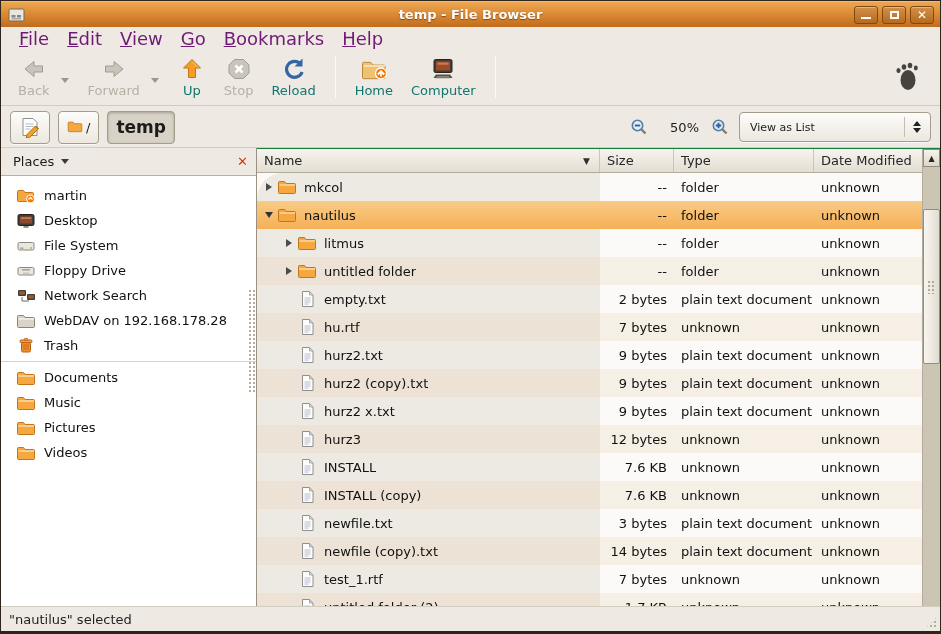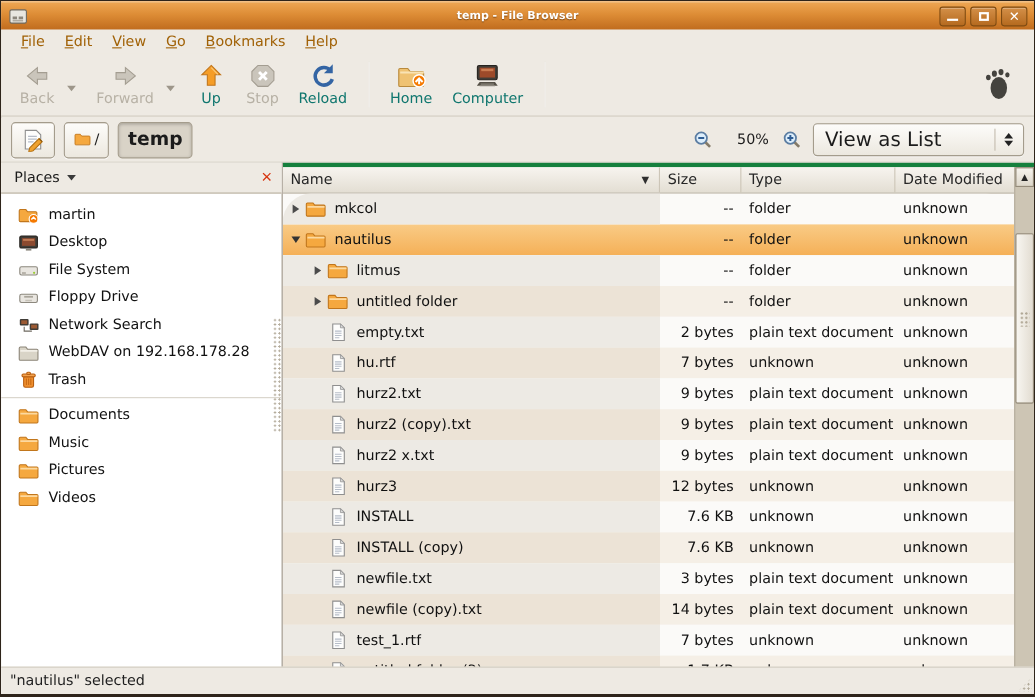--- a/index.html
+++ b/index.html
@@ -4,32 +4,32 @@
 <style>
   html,body{margin:0;padding:0;background:#9c9890;}
   *{box-sizing:border-box;font-family:"DejaVu Sans","Liberation Sans",sans-serif;}
   #window{position:relative;width:941px;height:634px;background:#eeeae3;border:1px solid #2e241a;border-bottom:3px solid #2e241a;overflow:hidden;}
 
   
   #titlebar{position:absolute;left:0;top:0;right:0;height:26px;
     background:linear-gradient(180deg,#eda653 0%,#dd8c35 45%,#c06c1e 100%);
     border-top:1px solid #f3bc7b;display:flex;align-items:center;}
   #title-icon{margin-left:7px;width:18px;height:16px;}
-  #window-title{position:absolute;left:0;right:0;text-align:center;color:#fff;font-weight:bold;font-size:10px;text-shadow:0 1px 1px rgba(60,30,0,.55);}
+  #window-title{position:absolute;left:0;right:0;text-align:center;color:#fff;font-weight:bold;font-size:13px;text-shadow:0 1px 1px rgba(60,30,0,.55);}
   #win-controls{position:absolute;right:6px;top:4px;display:flex;gap:4px;}
   .win-btn{width:24px;height:18px;border:1px solid #7c4a12;border-radius:3px;
     background:linear-gradient(180deg,#d49049 0%,#b56a1f 100%);
     box-shadow:inset 0 1px 0 rgba(255,255,255,.35);position:relative;cursor:pointer;}
   .win-btn .g-min{position:absolute;left:6px;right:6px;bottom:4px;height:2px;background:#fff;}
   .win-btn .g-max{position:absolute;left:7px;top:4px;width:9px;height:8px;border:2px solid #fff;}
   .win-btn .g-close{position:absolute;left:0;top:0;right:0;bottom:0;color:#fff;font-weight:bold;font-size:12px;line-height:17px;text-align:center;}
 
   
   #menubar{position:absolute;left:0;top:26px;right:0;height:22px;background:#eeeae3;display:flex;align-items:center;padding-left:10px;gap:2px;}
-  .menu-item{font-size:13px;color:#a16207;padding:2px 8px;cursor:default;}
+  .menu-item{font-size:18px;color:#701a75;padding:2px 8px;cursor:default;}
   .menu-item u{text-decoration:underline;}
 
   
   #toolbar{position:absolute;left:0;top:48px;right:0;height:57px;background:#eeeae3;border-bottom:1px solid #d2ccc1;display:flex;align-items:center;padding:0 8px;}
   .tb-group{display:flex;align-items:center;}
   .tb-btn{display:flex;flex-direction:column;align-items:center;justify-content:center;padding:3px 9px;border-radius:3px;min-width:46px;}
   .tb-icon{height:26px;display:flex;align-items:center;justify-content:center;}
   .tb-label{font-size:13px;color:#0f766e;margin-top:1px;white-space:nowrap;}
   .tb-btn.disabled .tb-label{color:#b7b1a5;}
   .tb-chevron{width:0;height:0;border-left:4px solid transparent;border-right:4px solid transparent;border-top:5px solid #9d968a;margin:6px 10px 0 2px;}
@@ -39,21 +39,21 @@
   
   #locationbar{position:absolute;left:0;top:106px;right:0;height:41px;background:#eeeae3;border-bottom:1px solid #d2ccc1;display:flex;align-items:center;padding:0 9px;}
   .loc-btn{height:33px;border:1px solid #a49c8c;border-radius:4px;background:linear-gradient(180deg,#fdfcfa,#ece8df);display:flex;align-items:center;justify-content:center;padding:0 8px;margin-right:8px;cursor:pointer;box-shadow:0 1px 0 rgba(255,255,255,.7);}
   .loc-btn.active{background:#d9d3c7;box-shadow:inset 0 1px 3px rgba(0,0,0,.25);font-weight:bold;}
   .loc-btn .slash{font-size:13px;color:#1b1b1b;margin-left:3px;}
   #path-current{font-size:17px;font-weight:bold;color:#1b1b1b;}
   #loc-spacer{flex:1;}
   .zoom-ctl{display:flex;align-items:center;margin-right:10px;cursor:pointer;}
   #zoom-level{font-size:13px;color:#1b1b1b;margin:0 12px;}
   #view-select{width:192px;height:30px;border:1px solid #a49c8c;border-radius:4px;background:linear-gradient(180deg,#fdfcfa,#ece8df);display:flex;align-items:center;cursor:pointer;box-shadow:0 1px 0 rgba(255,255,255,.7);}
-  #view-select .vlabel{flex:1;font-size:18px;color:#1b1b1b;padding-left:10px;}
+  #view-select .vlabel{flex:1;font-size:11px;color:#1b1b1b;padding-left:10px;}
   #view-select .vsep{width:1px;height:20px;background:#c4bcae;margin-right:8px;}
   #view-select .varrows{display:flex;flex-direction:column;gap:2px;margin-right:9px;}
   .arr-up{width:0;height:0;border-left:4px solid transparent;border-right:4px solid transparent;border-bottom:5px solid #222;}
   .arr-dn{width:0;height:0;border-left:4px solid transparent;border-right:4px solid transparent;border-top:5px solid #222;}
 
   
   #main{position:absolute;left:0;top:147px;right:0;height:483px;display:flex;}
   
   #sidebar{position:relative;width:256px;background:#fff;border-right:1px solid #9a9183;display:flex;flex-direction:column;}
   #places-header{height:28px;background:#eeeae3;border-bottom:1px solid #b8b09f;display:flex;align-items:center;padding:0 8px;flex:none;}
@@ -61,21 +61,21 @@
   #places-header .pcaret{width:0;height:0;border-left:4px solid transparent;border-right:4px solid transparent;border-top:5px solid #3a3a3a;margin-left:7px;}
   #places-close{margin-left:auto;color:#d43610;font-weight:bold;font-size:13px;line-height:13px;cursor:pointer;text-shadow:0 0 1px #fff;}
   #side-list{padding-top:7px;flex:1;overflow:hidden;}
   .side-item{height:25px;display:flex;align-items:center;padding-left:15px;font-size:13px;color:#111;cursor:pointer;}
   .side-item .s-icon{width:20px;height:18px;margin-right:8px;display:flex;align-items:center;justify-content:center;}
   .side-sep{border-top:1px solid #d8d3c9;margin:3px 0;}
   #pane-grip{position:absolute;right:0;top:141px;width:8px;height:104px;
      background:radial-gradient(circle,#b4ac9c 34%,transparent 40%);background-size:4px 4px;}
 
   
-  #list-region{flex:1;display:flex;border-top:4px solid #15803d;background:#fbfaf8;min-width:0;}
+  #list-region{flex:1;display:flex;border-top:1px solid #15803d;background:#fbfaf8;min-width:0;}
   #list-content{flex:1;display:flex;flex-direction:column;min-width:0;overflow:hidden;}
   #list-header{height:24px;display:flex;flex:none;background:linear-gradient(180deg,#f7f4ef,#e3ded3);border-bottom:1px solid #b3ab9b;}
   .hcell{display:flex;align-items:center;font-size:13px;color:#262626;padding:0 7px;border-right:1px solid #ccc5b7;cursor:pointer;}
   .h-name{flex:1;min-width:0;}
   .h-size{width:74px;flex:none;}
   .h-type{width:140px;flex:none;}
   .h-modified{width:108px;flex:none;border-right:none;}
   .sort-arrow{margin-left:auto;font-size:9px;color:#2f2f2f;padding-right:2px;}
   #list-rows{flex:1;overflow:hidden;border-radius:26px;}
   .row{height:28px;display:flex;align-items:stretch;font-size:13px;color:#111;cursor:pointer;}

